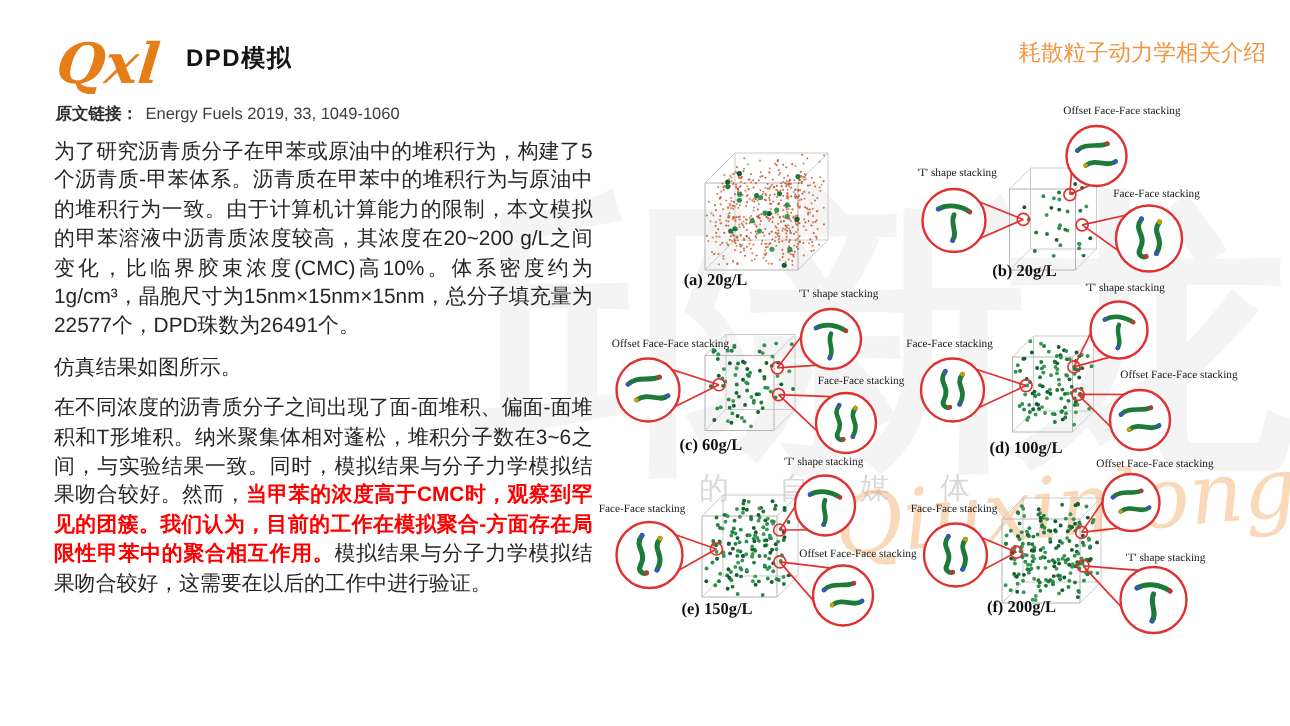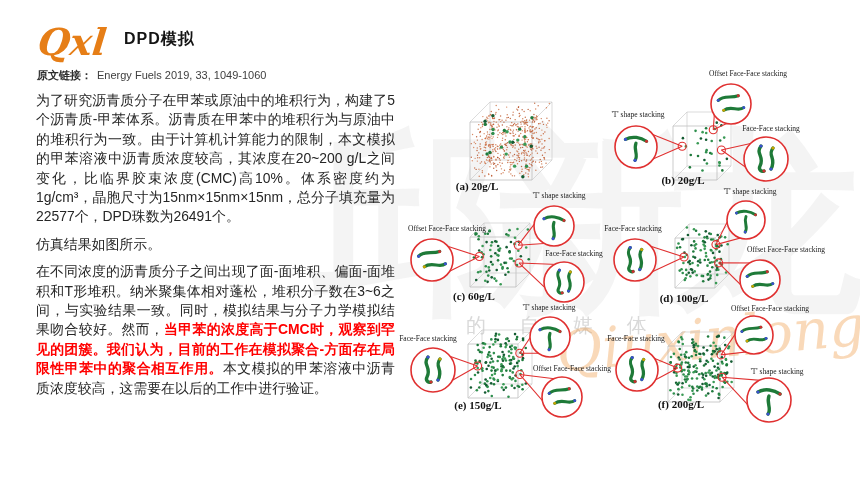--- a/index.html
+++ b/index.html
@@ -1435,24 +1435,25 @@
           <circle cx="11" cy="-6" r="1.6" fill="#cc3030"></circle>
           <circle cx="-1" cy="14" r="1.6" fill="#3b4fd0"></circle>
         </g>
         <text x="777" y="374" text-anchor="middle" font-size="7.5px" font-family="&quot;Liberation Serif&quot;,serif" fill="#1a1a1a">'T' shape stacking</text>
         <text x="681" y="408" text-anchor="middle" font-size="11px" font-weight="bold" font-family="&quot;Liberation Serif&quot;,serif" fill="#111">(f) 200g/L</text>
       </g>
     </svg>
 
   <div class="logo">Qxl</div>
   <div class="title">DPD模拟</div>
+  <div class="topic">耗散粒子动力学相关介绍</div>
 
   <div class="source">
     <span class="lbl">原文链接：</span><span>Energy Fuels 2019, 33, 1049-1060</span>
   </div>
 
   <div class="body-col">
     <p>为了研究沥青质分子在甲苯或原油中的堆积行为，构建了5个沥青质-甲苯体系。沥青质在甲苯中的堆积行为与原油中的堆积行为一致。由于计算机计算能力的限制，本文模拟的甲苯溶液中沥青质浓度较高，其浓度在20~200 g/L之间变化，比临界胶束浓度(CMC)高10%。体系密度约为1g/cm³，晶胞尺寸为15nm×15nm×15nm，总分子填充量为22577个，DPD珠数为26491个。</p>
     <p>仿真结果如图所示。</p>
-    <p><span>在不同浓度的沥青质分子之间出现了面-面堆积、偏面-面堆积和T形堆积。纳米聚集体相对蓬松，堆积分子数在3~6之间，与实验结果一致。同时，模拟结果与分子力学模拟结果吻合较好。然而，</span><span class="red">当甲苯的浓度高于CMC时，观察到罕见的团簇。我们认为，目前的工作在模拟聚合-方面存在局限性甲苯中的聚合相互作用。</span><span>本文模拟的甲苯溶液中沥青质浓度较高，这需要在以后的工作中进行验证。</span></p>
+    <p><span>在不同浓度的沥青质分子之间出现了面-面堆积、偏面-面堆积和T形堆积。纳米聚集体相对蓬松，堆积分子数在3~6之间，与实验结果一致。同时，模拟结果与分子力学模拟结果吻合较好。然而，</span><span class="red">当甲苯的浓度高于CMC时，观察到罕见的团簇。我们认为，目前的工作在模拟聚合-方面存在局限性甲苯中的聚合相互作用。</span><span>模拟结果与分子力学模拟结果吻合较好，这需要在以后的工作中进行验证。</span></p>
   </div>
 
 </div>
 
 </body></html>

